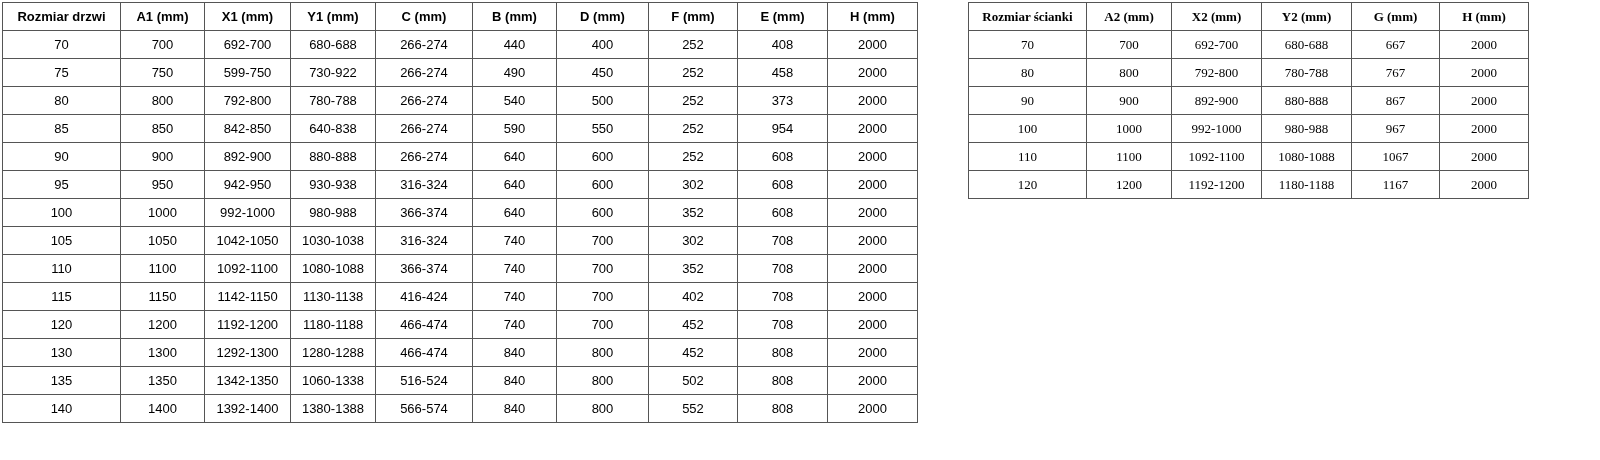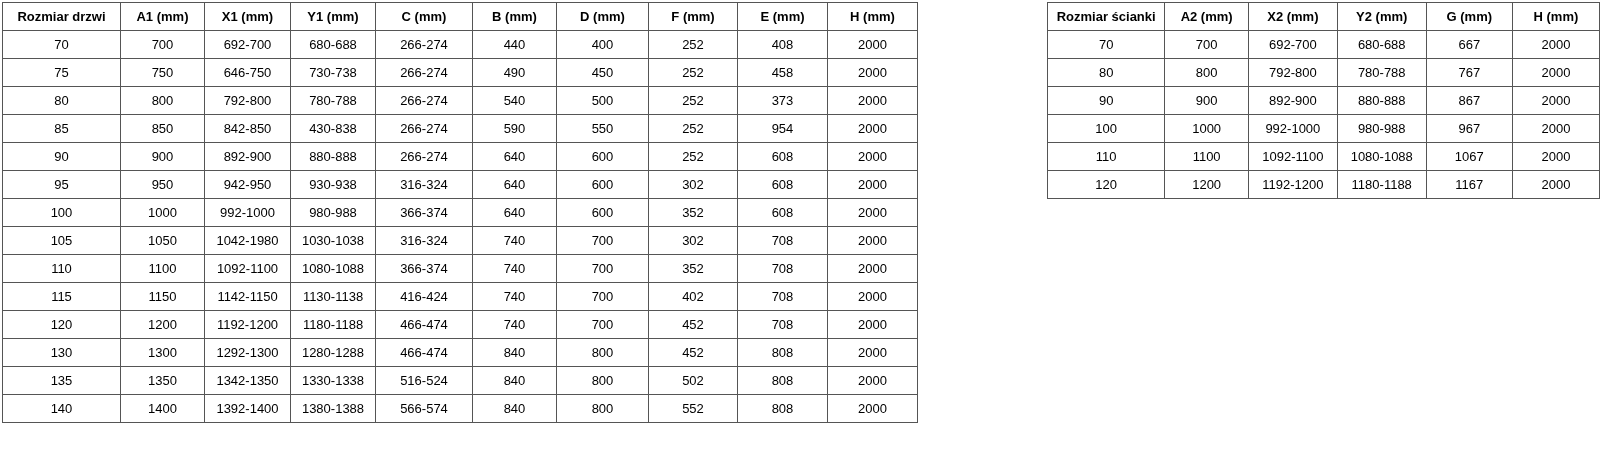--- a/index.html
+++ b/index.html
@@ -31,21 +31,21 @@
     text-align: center;
     vertical-align: middle;
     font-size: 13px;
     white-space: nowrap;
     overflow: hidden;
   }
   table.spec th {
     font-weight: bold;
   }
   #door-table { left: 2px; padding-left: 32px; }
-  #wall-table { left: 1047px; }
+  #wall-table { left: 968px; font-family: Liberation Serif, serif; }
 </style>
 </head>
 <body>
 
 <div class="stage">
 
   <table class="spec" id="door-table">
     <colgroup>
       <col style="width:118px">
         <col style="width:84px">
@@ -81,22 +81,22 @@
           <td>266-274</td>
           <td>440</td>
           <td>400</td>
           <td>252</td>
           <td>408</td>
           <td>2000</td>
         </tr>
         <tr>
           <td>75</td>
           <td>750</td>
-          <td>646-750</td>
-          <td>730-738</td>
+          <td>599-750</td>
+          <td>730-922</td>
           <td>266-274</td>
           <td>490</td>
           <td>450</td>
           <td>252</td>
           <td>458</td>
           <td>2000</td>
         </tr>
         <tr>
           <td>80</td>
           <td>800</td>
@@ -106,21 +106,21 @@
           <td>540</td>
           <td>500</td>
           <td>252</td>
           <td>373</td>
           <td>2000</td>
         </tr>
         <tr>
           <td>85</td>
           <td>850</td>
           <td>842-850</td>
-          <td>430-838</td>
+          <td>640-838</td>
           <td>266-274</td>
           <td>590</td>
           <td>550</td>
           <td>252</td>
           <td>954</td>
           <td>2000</td>
         </tr>
         <tr>
           <td>90</td>
           <td>900</td>
@@ -153,21 +153,21 @@
           <td>366-374</td>
           <td>640</td>
           <td>600</td>
           <td>352</td>
           <td>608</td>
           <td>2000</td>
         </tr>
         <tr>
           <td>105</td>
           <td>1050</td>
-          <td>1042-1980</td>
+          <td>1042-1050</td>
           <td>1030-1038</td>
           <td>316-324</td>
           <td>740</td>
           <td>700</td>
           <td>302</td>
           <td>708</td>
           <td>2000</td>
         </tr>
         <tr>
           <td>110</td>
@@ -214,21 +214,21 @@
           <td>840</td>
           <td>800</td>
           <td>452</td>
           <td>808</td>
           <td>2000</td>
         </tr>
         <tr>
           <td>135</td>
           <td>1350</td>
           <td>1342-1350</td>
-          <td>1330-1338</td>
+          <td>1060-1338</td>
           <td>516-524</td>
           <td>840</td>
           <td>800</td>
           <td>502</td>
           <td>808</td>
           <td>2000</td>
         </tr>
         <tr>
           <td>140</td>
           <td>1400</td>

